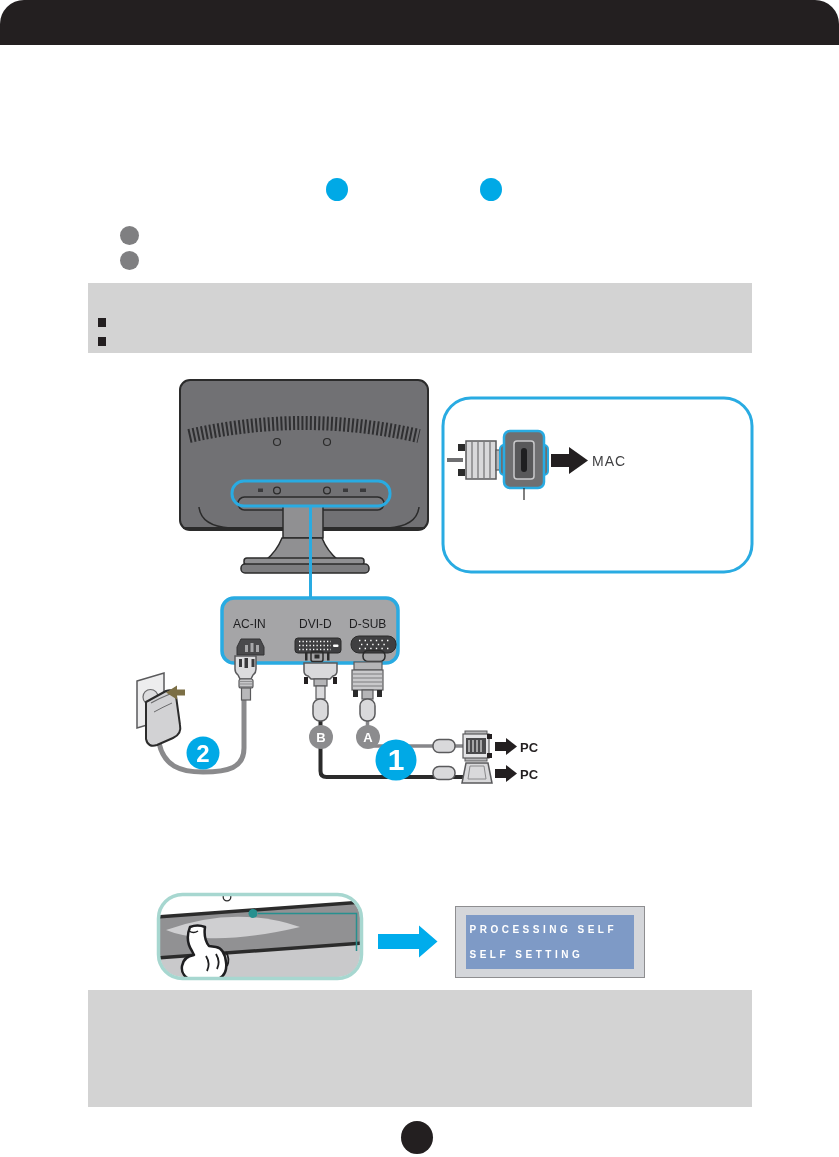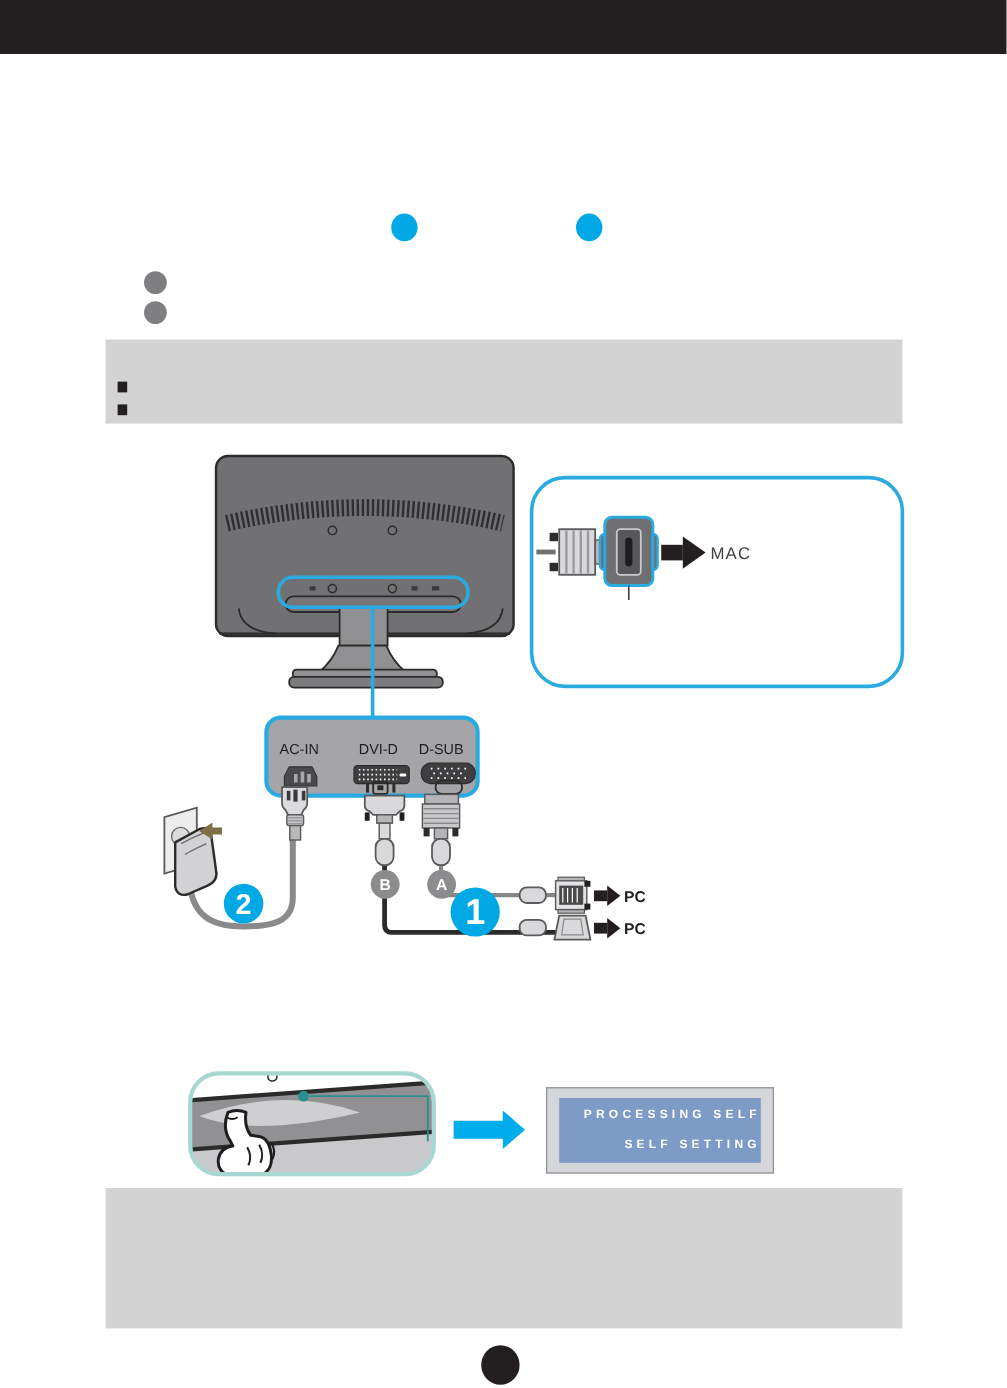--- a/index.html
+++ b/index.html
@@ -1,29 +1,29 @@
 <!DOCTYPE html>
 <html><head>
 <meta charset="utf-8">
 <style>
   html,body{margin:0;padding:0;background:#ffffff;}
   .page{position:relative;width:839px;height:1157px;background:#ffffff;overflow:hidden;
-        font-family:"Liberation Sans", sans-serif;}
+        font-family:"Liberation Sans", sans-serif;border-radius:24px;}
   .header-bar{position:absolute;left:0;top:0;width:839px;height:45px;background:#231f20;}
   .dot{position:absolute;border-radius:50%;}
   .dot-blue{width:22px;height:23px;background:#00a9e6;}
   .dot-gray{width:19px;height:19px;background:#7f7f81;}
   .note-box{position:absolute;left:88px;width:664px;background:#d3d3d3;}
   .sq-bullet{position:absolute;width:8px;height:9px;background:#231f20;}
   .diagram-svg{position:absolute;left:0;top:370px;width:839px;height:430px;}
   .self-svg{position:absolute;left:150px;top:885px;width:310px;height:100px;}
   .osd-outer{position:absolute;left:455px;top:906px;width:190px;height:72px;background:#d4d6da;
              border:1px solid #8e8e90;box-sizing:border-box;}
   .osd-inner{position:absolute;left:10px;top:8px;right:10px;bottom:8px;background:#7e9ac6;
-             display:flex;flex-direction:column;align-items:flex-end;justify-content:center;row-gap:14px;}
+             display:flex;flex-direction:column;align-items:flex-start;justify-content:center;row-gap:14px;}
   .osd-line{color:#ffffff;font-size:10px;font-weight:bold;letter-spacing:3.5px;padding-left:3.5px;white-space:nowrap;}
   .page-badge{position:absolute;left:401px;top:1121px;width:32px;height:33px;border-radius:50%;background:#231f20;}
   svg text{font-family:"Liberation Sans", sans-serif;}
 </style>
 </head>
 <body>
 
 <div class="page">
 
   <div class="header-bar"></div>

